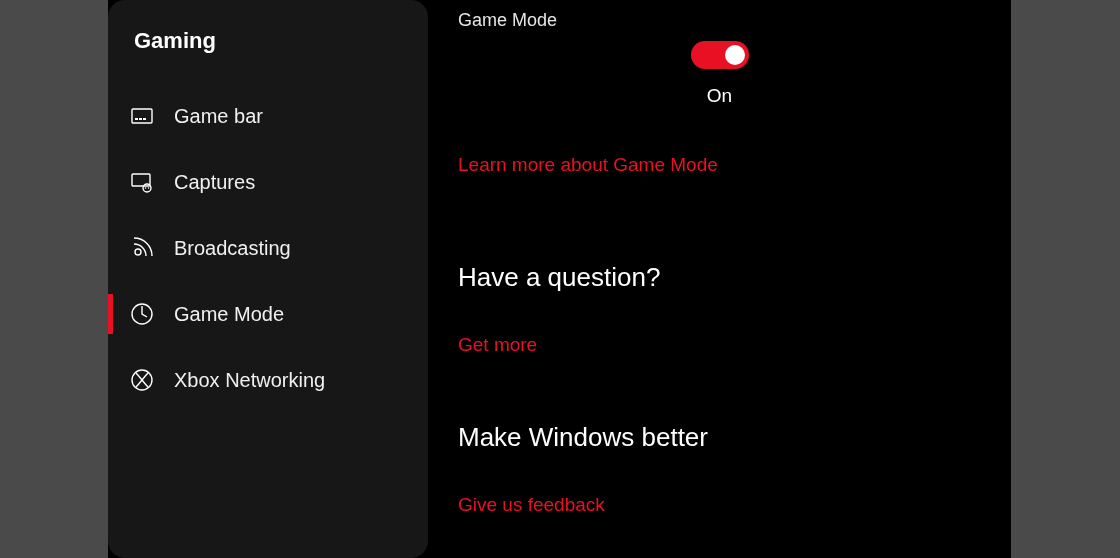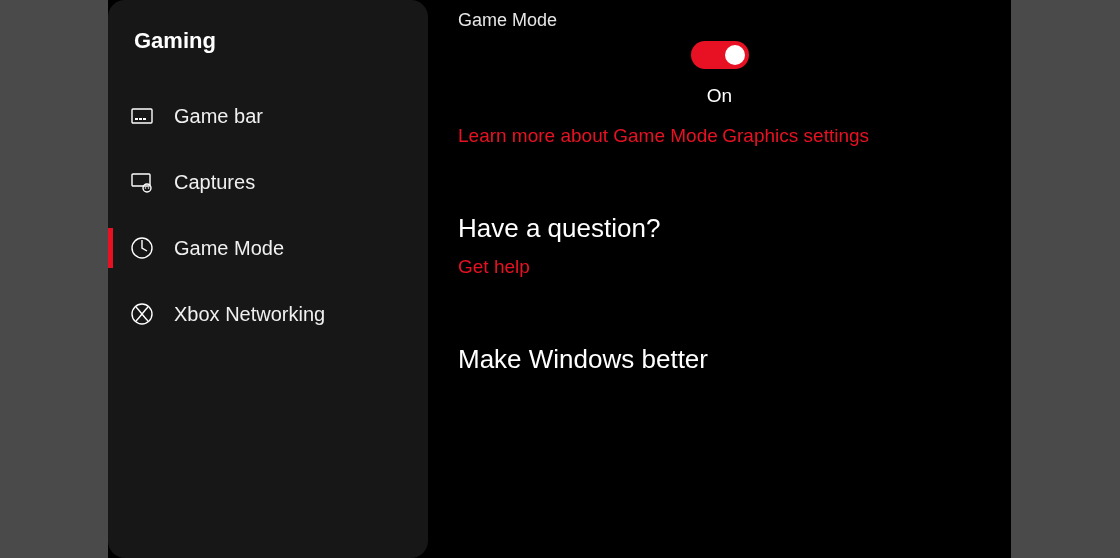--- a/index.html
+++ b/index.html
@@ -80,20 +80,21 @@
     border-radius:50%;
     background:#fff;
   }
   .toggle-text { font-size:19px; color:#fff; }
   .link {
     color:#e81123;
     font-size:19px;
     cursor:pointer;
     display:inline-block;
     margin-bottom:10px;
+    margin-top:29px;
   }
   .section-hdr {
     font-size:26px;
     font-weight:400;
     color:#fff;
     margin-top:28px;
     margin-bottom:12px;
   }
   svg { stroke:#fff; fill:none; stroke-width:1.4; }
 </style>
@@ -122,20 +123,30 @@
         <svg viewBox="0 0 24 24" width="24" height="24">
           <rect x="2" y="4" width="18" height="12" rx="1"></rect>
           <circle cx="17" cy="18" r="4"></circle>
           <circle cx="15.5" cy="18" r="0.8" fill="#fff" stroke="none"></circle>
           <circle cx="18.5" cy="18" r="0.8" fill="#fff" stroke="none"></circle>
         </svg>
       </span>
       <span>Captures</span>
     </div>
 
+    <div class="sidebar-item">
+      <span class="icon">
+        <svg viewBox="0 0 24 24" width="24" height="24">
+          <circle cx="8" cy="16" r="3"></circle>
+          <path d="M4 8 A12 12 0 0 1 16 20"></path>
+          <path d="M4 2 A18 18 0 0 1 22 20"></path>
+        </svg>
+      </span>
+      <span>Broadcasting</span>
+    </div>
 
     <div class="sidebar-item active">
       <span class="icon">
         <svg viewBox="0 0 24 24" width="24" height="24">
           <circle cx="12" cy="12" r="10"></circle>
           <path d="M12 4 L12 12 L17 15"></path>
         </svg>
       </span>
       <span>Game Mode</span>
     </div>
@@ -158,21 +169,21 @@
 
     <div class="toggle-row">
       <div class="toggle">
         <div class="toggle-knob"></div>
       </div>
       <div class="toggle-text">On</div>
     </div>
 
     <div class="link">Learn more about Game Mode</div>
 
-    <div class="link">Graphics settings</div>
 
-    <div class="section-hdr" style="margin-top:56px;">Have a question?</div>
-    <div class="link">Get help</div>
+    <div class="section-hdr" style="margin-top:76px;">Have a question?</div>
+    <div class="link">Get more</div>
 
     <div class="section-hdr" style="margin-top:56px;">Make Windows better</div>
+    <div class="link">Give us feedback</div>
   </div>
 
 </div>
 
 </body></html>

